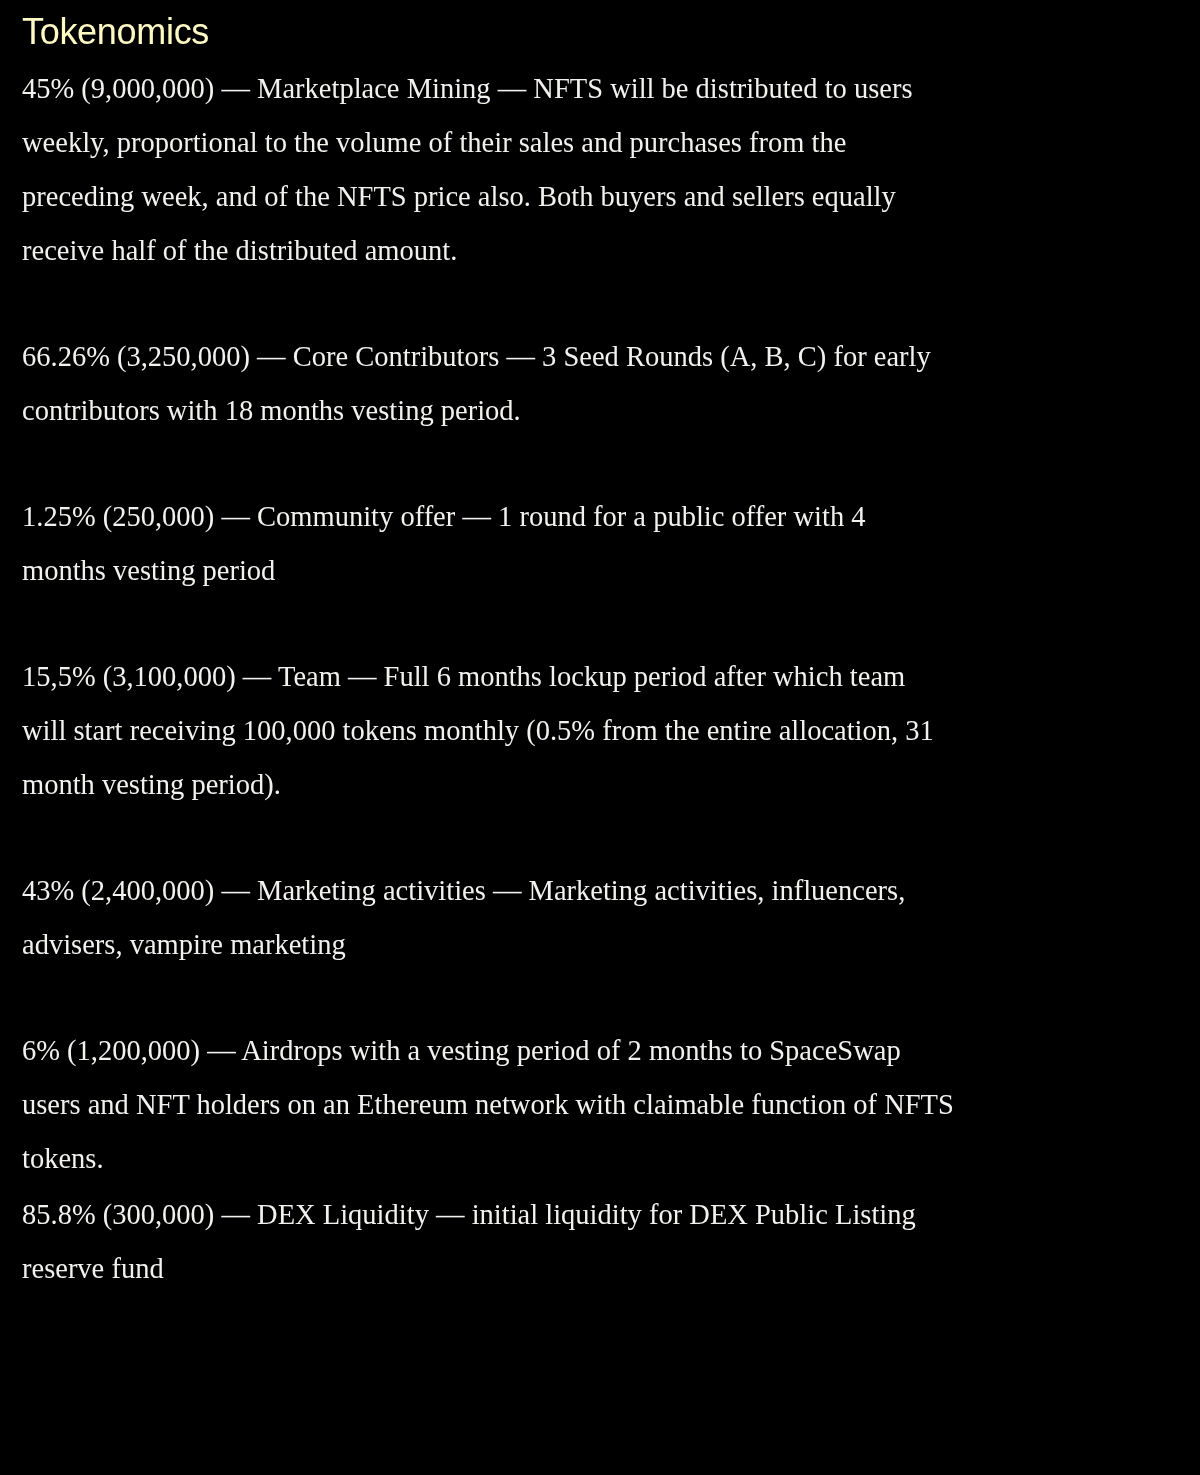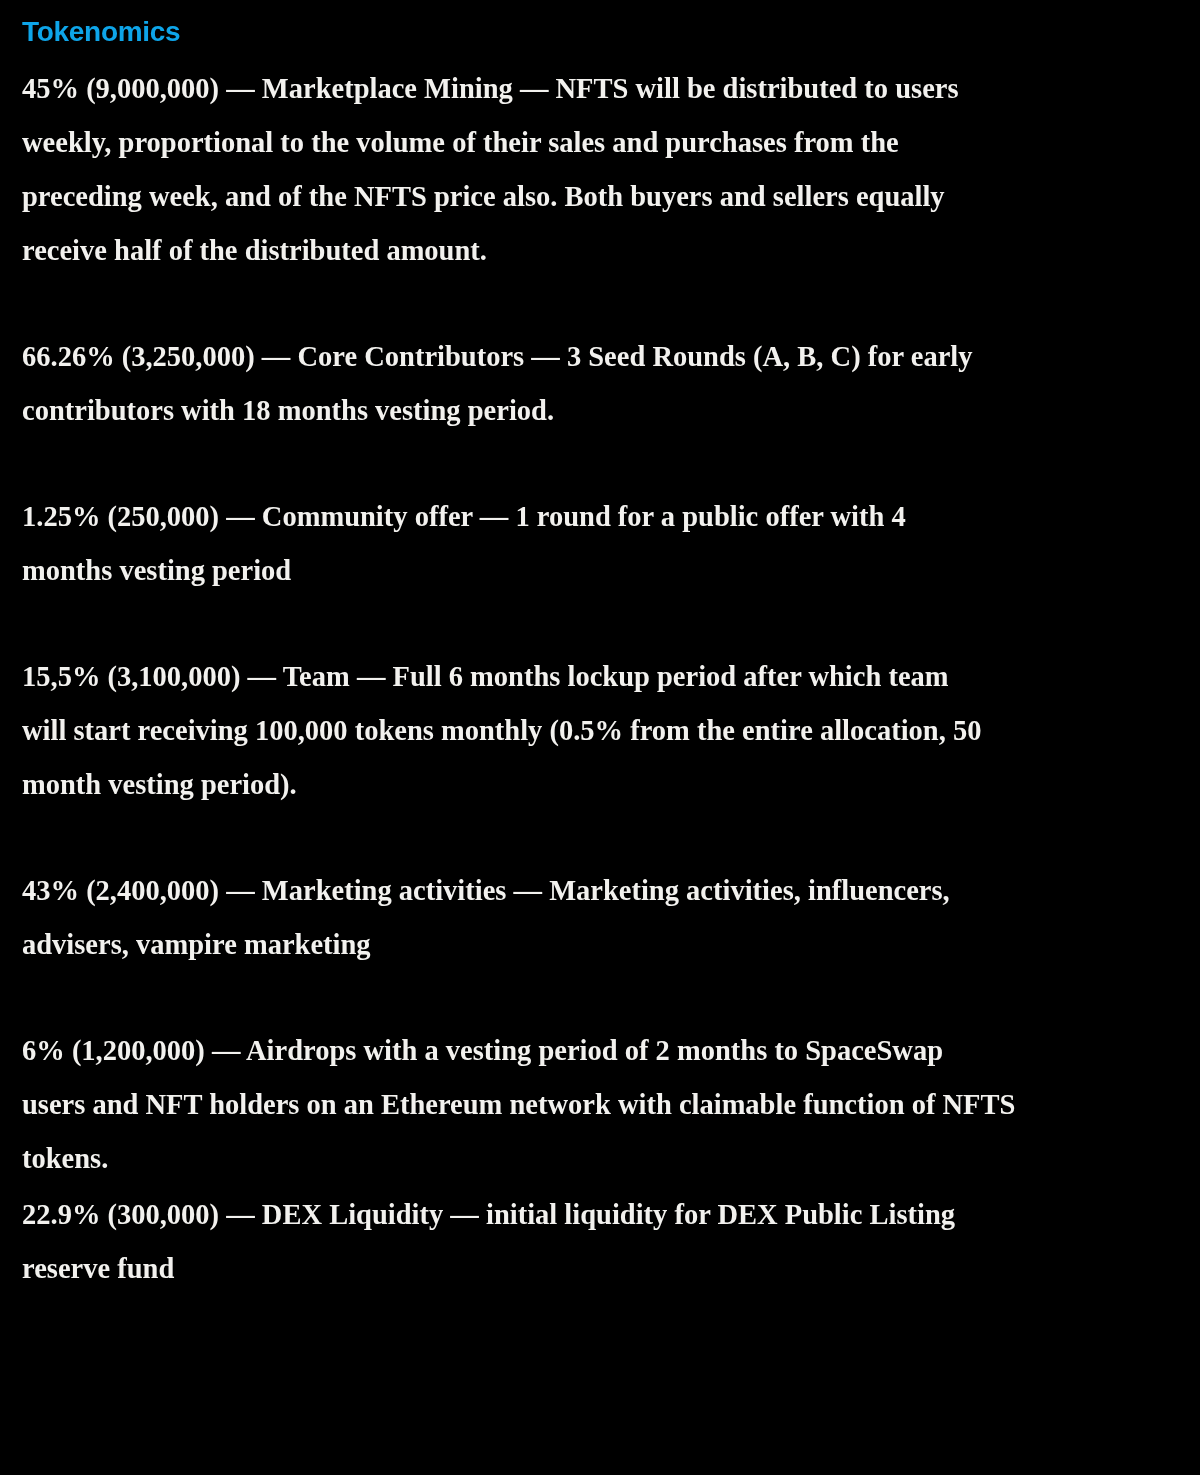--- a/index.html
+++ b/index.html
@@ -14,33 +14,33 @@
     font-family: "Liberation Serif", "DejaVu Serif", serif;
   }
   .article {
     box-sizing: border-box;
     width: 1200px;
     padding: 12px 40px 40px 22px;
   }
   .page-title {
     margin: 0 0 10px 0;
     font-family: "Liberation Sans", "DejaVu Sans", sans-serif;
-    font-weight: 700;
-    font-size: 28px;
+    font-weight: 400;
+    font-size: 36px;
     line-height: 40px;
     letter-spacing: -0.3px;
-    color: #0ea5e9;
+    color: #fef9c3;
   }
   .para {
     margin: 0;
     font-size: 28.5px;
     line-height: 54px;
     color: #f2f1ee;
     white-space: pre-line;       
-    font-weight: 700;
+    font-weight: 400;
   }
   .para + .para {
     margin-top: 52px;            
   }
   .para.tight {
     margin-top: 2px;             
   }
 </style>
 </head>
 <body>
@@ -53,26 +53,26 @@
 preceding week, and of the NFTS price also. Both buyers and sellers equally
 receive half of the distributed amount.</p>
 
   <p class="para">66.26% (3,250,000) — Core Contributors — 3 Seed Rounds (A, B, C) for early
 contributors with 18 months vesting period.</p>
 
   <p class="para">1.25% (250,000) — Community offer — 1 round for a public offer with 4
 months vesting period</p>
 
   <p class="para">15,5% (3,100,000) — Team — Full 6 months lockup period after which team
-will start receiving 100,000 tokens monthly (0.5% from the entire allocation, 50
+will start receiving 100,000 tokens monthly (0.5% from the entire allocation, 31
 month vesting period).</p>
 
   <p class="para">43% (2,400,000) — Marketing activities — Marketing activities, influencers,
 advisers, vampire marketing</p>
 
   <p class="para">6% (1,200,000) — Airdrops with a vesting period of 2 months to SpaceSwap
 users and NFT holders on an Ethereum network with claimable function of NFTS
 tokens.</p>
 
 
-  <p class="para tight">22.9% (300,000) — DEX Liquidity — initial liquidity for DEX Public Listing
+  <p class="para tight">85.8% (300,000) — DEX Liquidity — initial liquidity for DEX Public Listing
 reserve fund</p>
 </main>
 
 </body></html>

